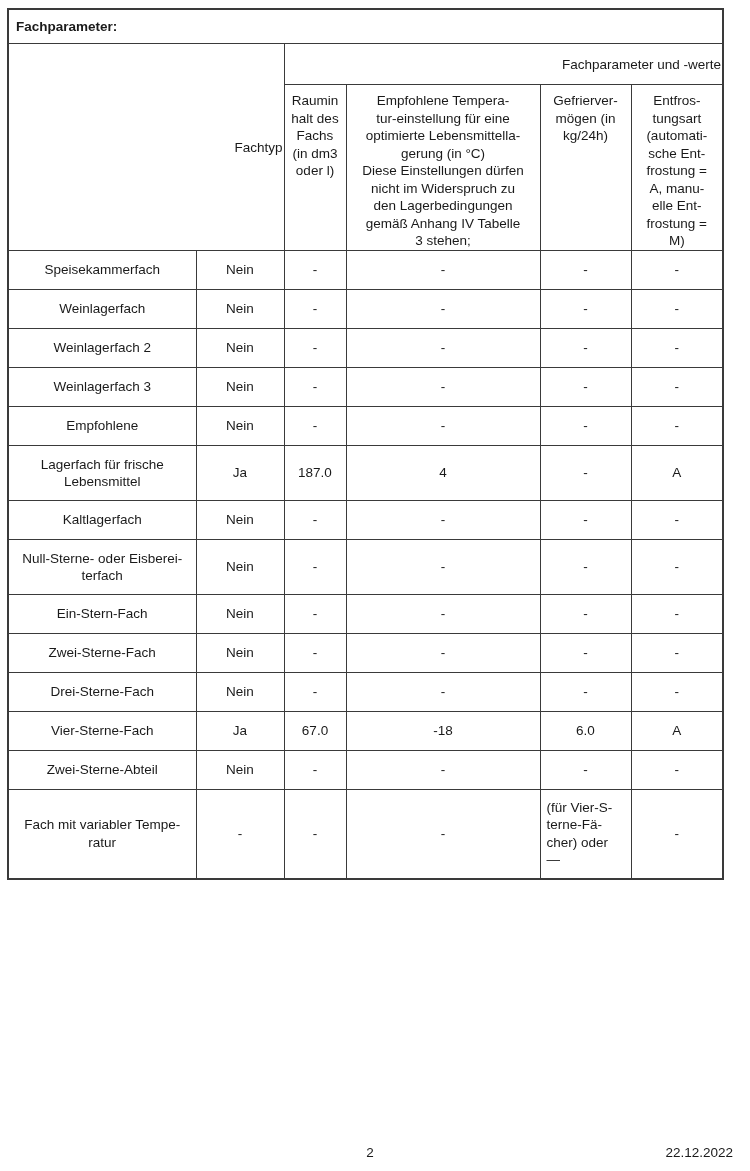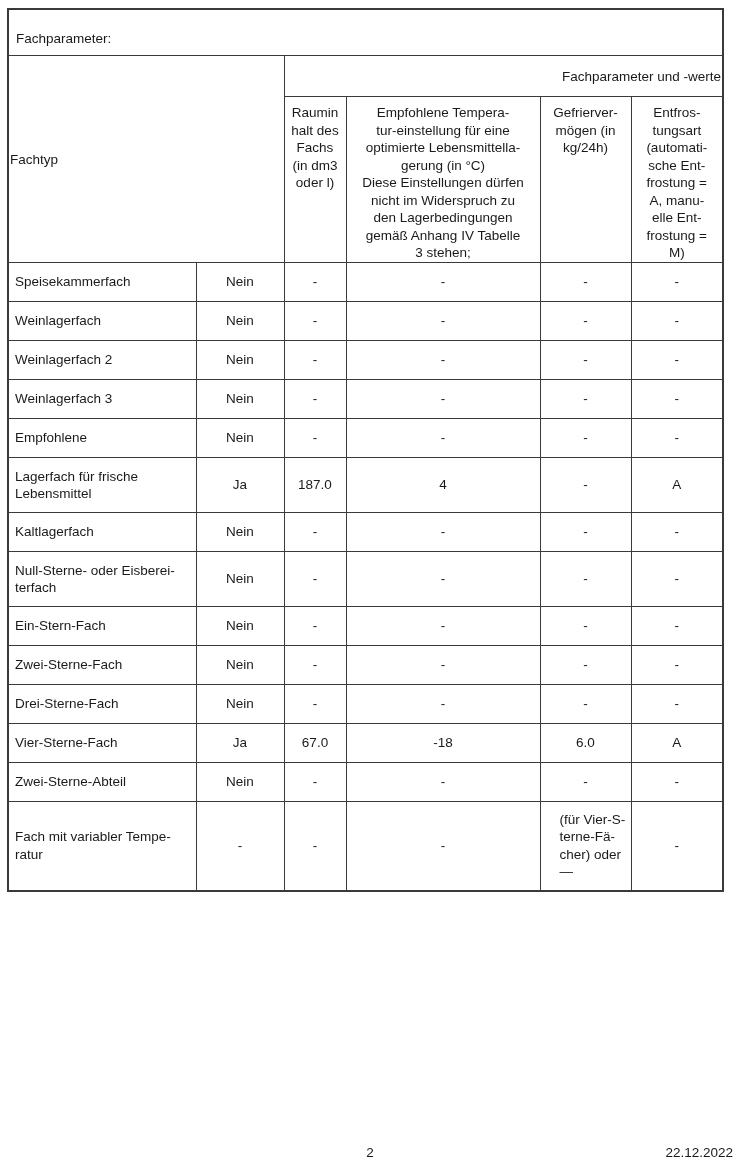--- a/index.html
+++ b/index.html
@@ -20,60 +20,60 @@
   }
   table.fach td {
     border: 1.5px solid #3a3a3a;
     font-size: 13.5px;
     color: #1a1a1a;
     white-space: pre-line;
     overflow: hidden;
   }
   table.fach { border: 2px solid #3a3a3a; }
   td.title-cell {
-    font-weight: normal;
+    font-weight: bold;
     text-align: left;
-    padding: 12px 0 0 7px;
+    padding: 0 0 0 7px;
     height: 33px;
     white-space: nowrap;
   }
   td.fachtyp-cell {
-    text-align: left;
+    text-align: right;
     vertical-align: middle;
   }
   td.group-cell {
     text-align: right;
     vertical-align: middle;
     height: 38px;
   }
   td.sub {
     vertical-align: top;
     text-align: center;
     padding: 7px 2px 0 2px;
     height: 158px;
     line-height: 17.5px;
     margin-top: 16px;
   }
   tr.r-single { height: 39px; }
   tr.r-double { height: 55px; margin-left: 28px; }
   tr.r-tall   { height: 89px; }
   td.name {
-    text-align: left;
+    text-align: center;
     vertical-align: middle;
     padding: 0 6px 0 6px;
     line-height: 17.5px;
   }
   td.val {
     text-align: center;
     vertical-align: middle;
     line-height: 17.5px;
   }
   td.val.left {
     text-align: left;
-    padding-left: 19px;
+    padding-left: 6px;
   }
   .footer {
     position: absolute;
     left: 7px;
     top: 1145px;
     width: 726px;
     height: 18px;
     font-size: 13.5px;
   }
   .footer .page-number {

